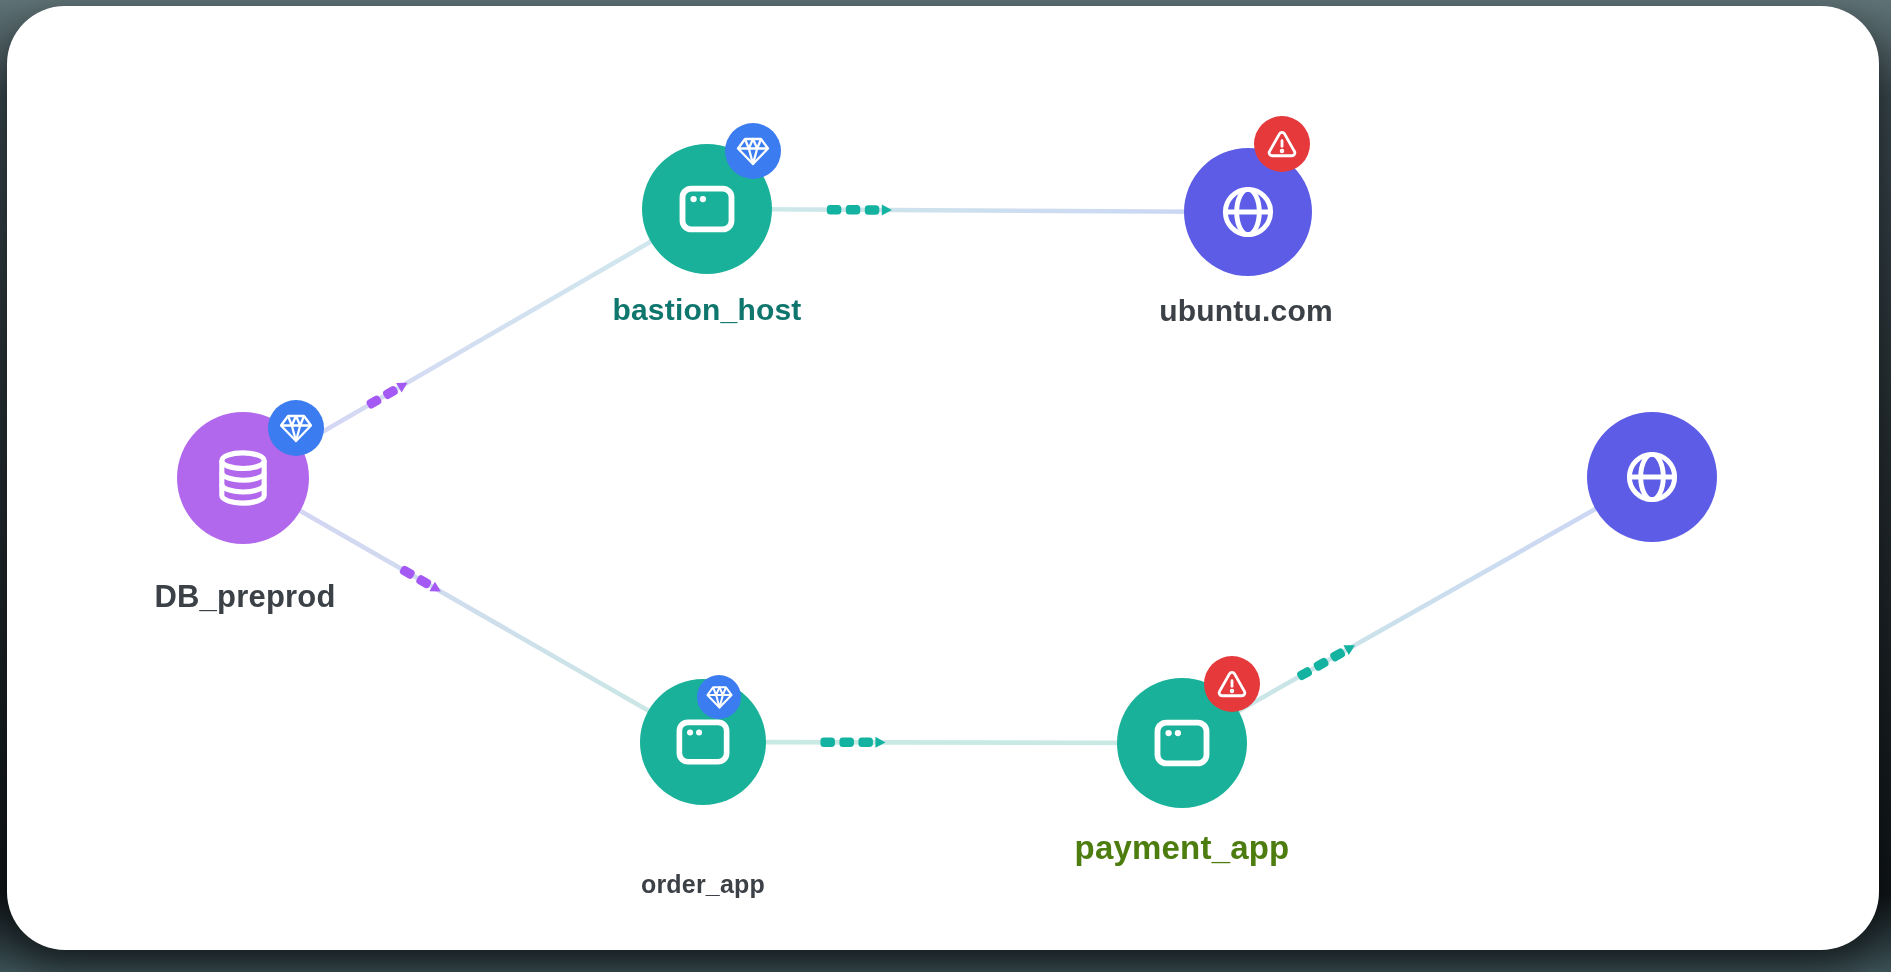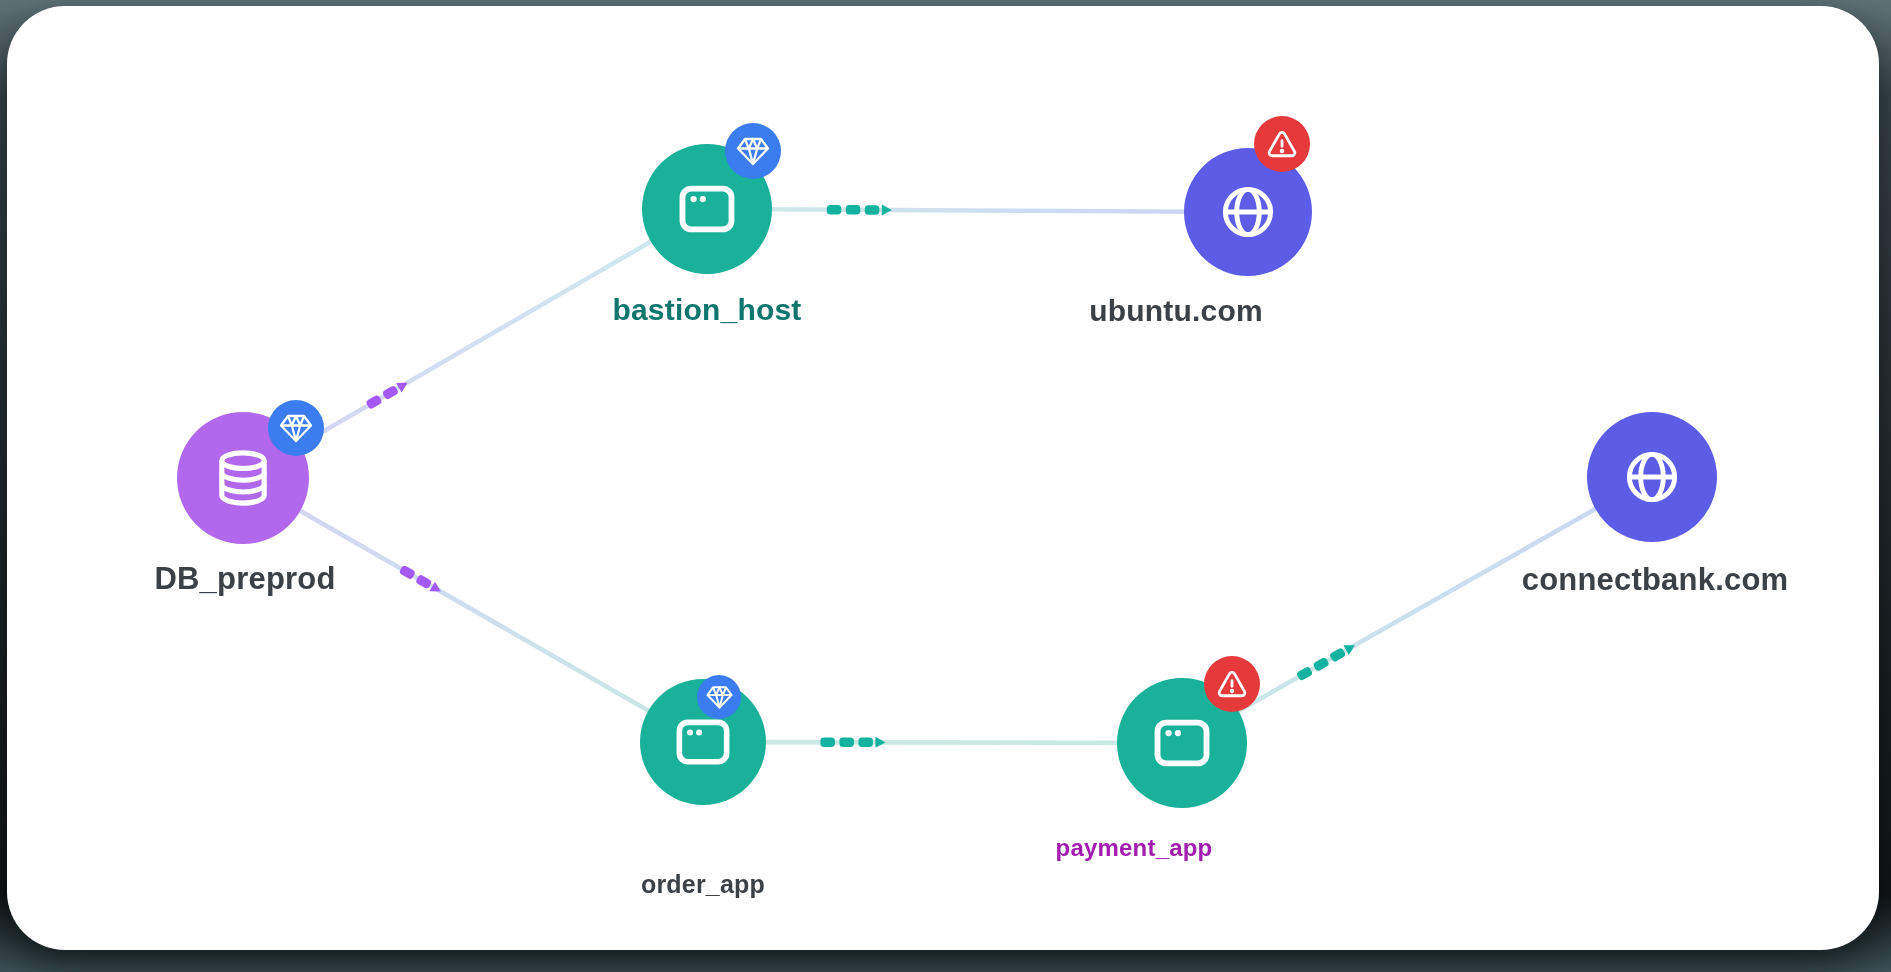--- a/index.html
+++ b/index.html
@@ -130,39 +130,39 @@
       </svg>
     </span>
   </div>
   <div class="badge" style="left: 1254px; top: 116px; height: 56px; width: 56px; background: rgb(229, 57, 60);">
     <svg width="34" height="32" viewBox="0 0 36 34" fill="none" stroke="#fff" stroke-width="3" stroke-linecap="round" stroke-linejoin="round">
       <path d="M15.3 6.2 a3.1 3.1 0 0 1 5.4 0 l10.5 18.6 a3.1 3.1 0 0 1 -2.7 4.7 H7.5 a3.1 3.1 0 0 1 -2.7 -4.7 Z"></path>
       <line x1="18" y1="13.5" x2="18" y2="19.5"></line>
       <circle cx="18" cy="24.4" r="0.9" fill="#fff"></circle>
     </svg>
   </div>
-  <div class="node-label" style="left: 1176px; top: 311px; font-size: 30px; color: rgb(59, 65, 71);">ubuntu.com</div>
+  <div class="node-label" style="left: 1246px; top: 311px; font-size: 30px; color: rgb(59, 65, 71);">ubuntu.com</div>
 
   <div class="node" style="left: 177px; top: 412px; height: 132px; width: 132px; background: rgb(177, 104, 236);">
     <span class="icon">
       <svg width="58" height="58" viewBox="0 0 48 52" fill="none" stroke="#fff" stroke-width="4.6">
         <ellipse cx="24" cy="10.5" rx="19" ry="7"></ellipse>
         <path d="M5 10.5 V41.5 c0 3.9 8.5 7 19 7 s19 -3.1 19 -7 V10.5"></path>
         <path d="M5 21 c0 3.9 8.5 7 19 7 s19 -3.1 19 -7"></path>
         <path d="M5 31.5 c0 3.9 8.5 7 19 7 s19 -3.1 19 -7"></path>
       </svg>
     </span>
   </div>
   <div class="badge" style="left: 268px; top: 400px; height: 56px; width: 56px; background: rgb(59, 124, 240);">
     <svg width="36" height="32" viewBox="0 0 36 32" fill="none" stroke="#fff" stroke-width="2.3" stroke-linejoin="round">
       <path d="M10 4 h16 l7 9.5 L18 29 3 13.5 Z"></path>
       <path d="M3 13.5 h30 M10 4 l3.8 9.5 L18 4 l4.2 9.5 L26 4 M13.8 13.5 L18 29 l4.2 -15.5"></path>
     </svg>
   </div>
-  <div class="node-label" style="left: 245px; top: 579px; font-size: 31px; color: rgb(59, 65, 71);">DB_preprod</div>
+  <div class="node-label" style="left: 245px; top: 597px; font-size: 31px; color: rgb(59, 65, 71);">DB_preprod</div>
 
   <div class="node" style="left: 640px; top: 679px; height: 126px; width: 126px; background: rgb(25, 177, 153);">
     <span class="icon">
       <svg width="54" height="48" viewBox="0 0 48 42" fill="none">
         <rect x="3" y="3.5" width="42" height="35" rx="7.5" stroke="#fff" stroke-width="5"></rect>
         <circle cx="12.5" cy="12.5" r="2.7" fill="#fff"></circle>
         <circle cx="20.5" cy="12.5" r="2.7" fill="#fff"></circle>
       </svg>
     </span>
   </div>
@@ -183,25 +183,24 @@
       </svg>
     </span>
   </div>
   <div class="badge" style="left: 1204px; top: 656px; height: 56px; width: 56px; background: rgb(229, 57, 60);">
     <svg width="34" height="32" viewBox="0 0 36 34" fill="none" stroke="#fff" stroke-width="3" stroke-linecap="round" stroke-linejoin="round">
       <path d="M15.3 6.2 a3.1 3.1 0 0 1 5.4 0 l10.5 18.6 a3.1 3.1 0 0 1 -2.7 4.7 H7.5 a3.1 3.1 0 0 1 -2.7 -4.7 Z"></path>
       <line x1="18" y1="13.5" x2="18" y2="19.5"></line>
       <circle cx="18" cy="24.4" r="0.9" fill="#fff"></circle>
     </svg>
   </div>
-  <div class="node-label" style="left: 1134px; top: 848px; font-size: 24px; color: #a21caf;">payment_app</div>
+  <div class="node-label" style="left: 1182px; top: 848px; font-size: 33px; color: #4d7c0f;">payment_app</div>
 
   <div class="node" style="left: 1587px; top: 412px; height: 130px; width: 130px; background: rgb(93, 92, 230);">
     <span class="icon">
       <svg width="56" height="56" viewBox="0 0 52 52" fill="none" stroke="#fff" stroke-width="4.6">
         <circle cx="26" cy="26" r="21"></circle>
         <ellipse cx="26" cy="26" rx="10.5" ry="21"></ellipse>
         <line x1="5" y1="26" x2="47" y2="26"></line>
       </svg>
     </span>
   </div>
-  <div class="node-label" style="left: 1655px; top: 580px; font-size: 31px; color: rgb(59, 65, 71);">connectbank.com</div>
 </div>
 
 </body></html>

